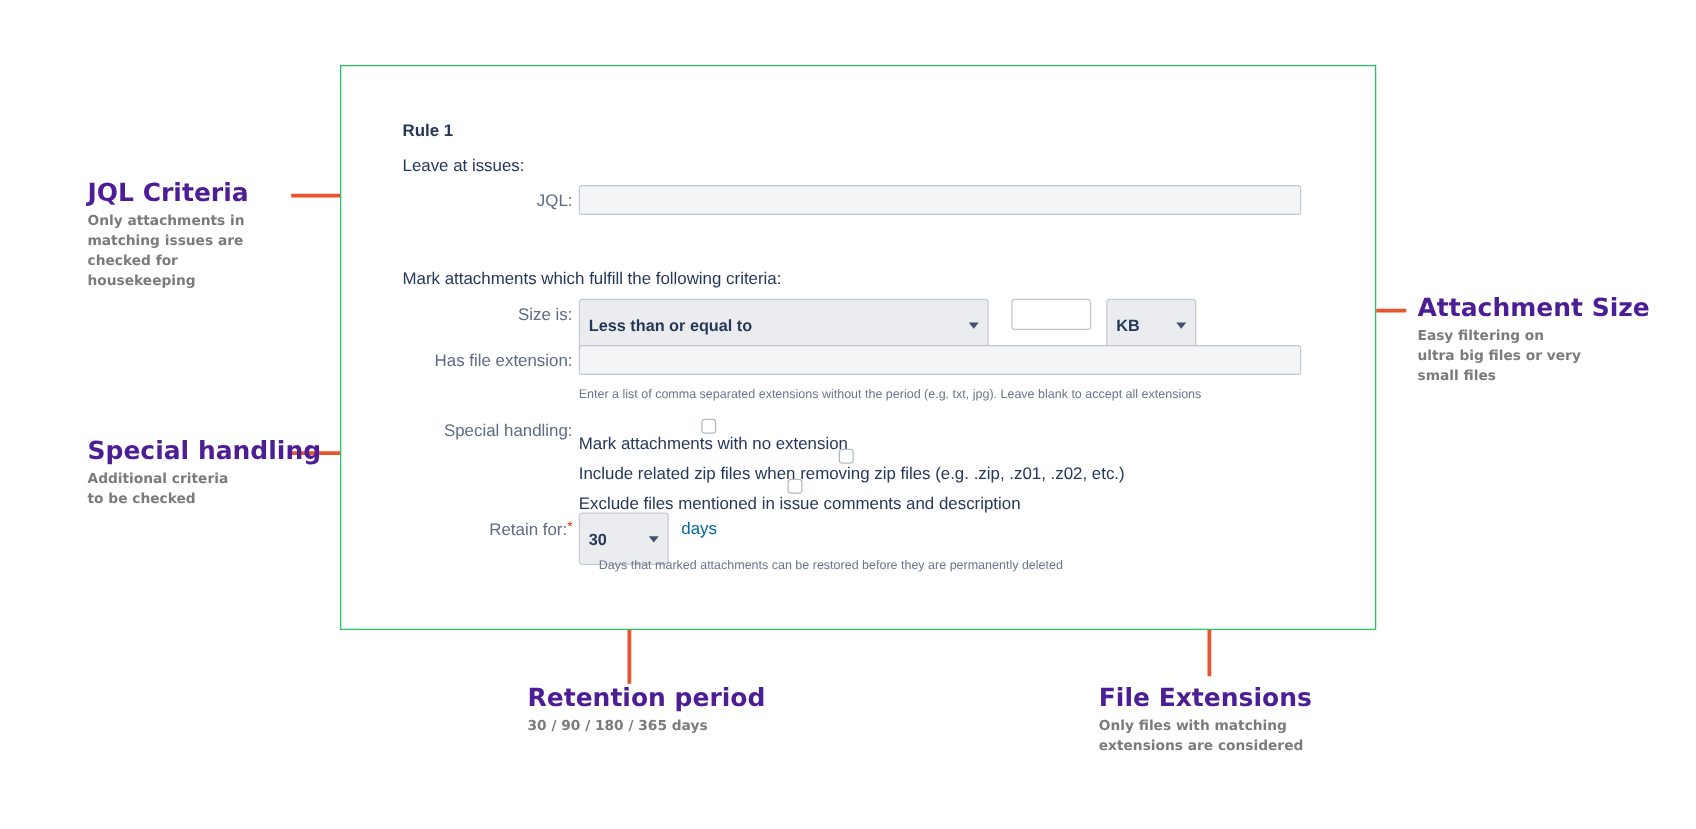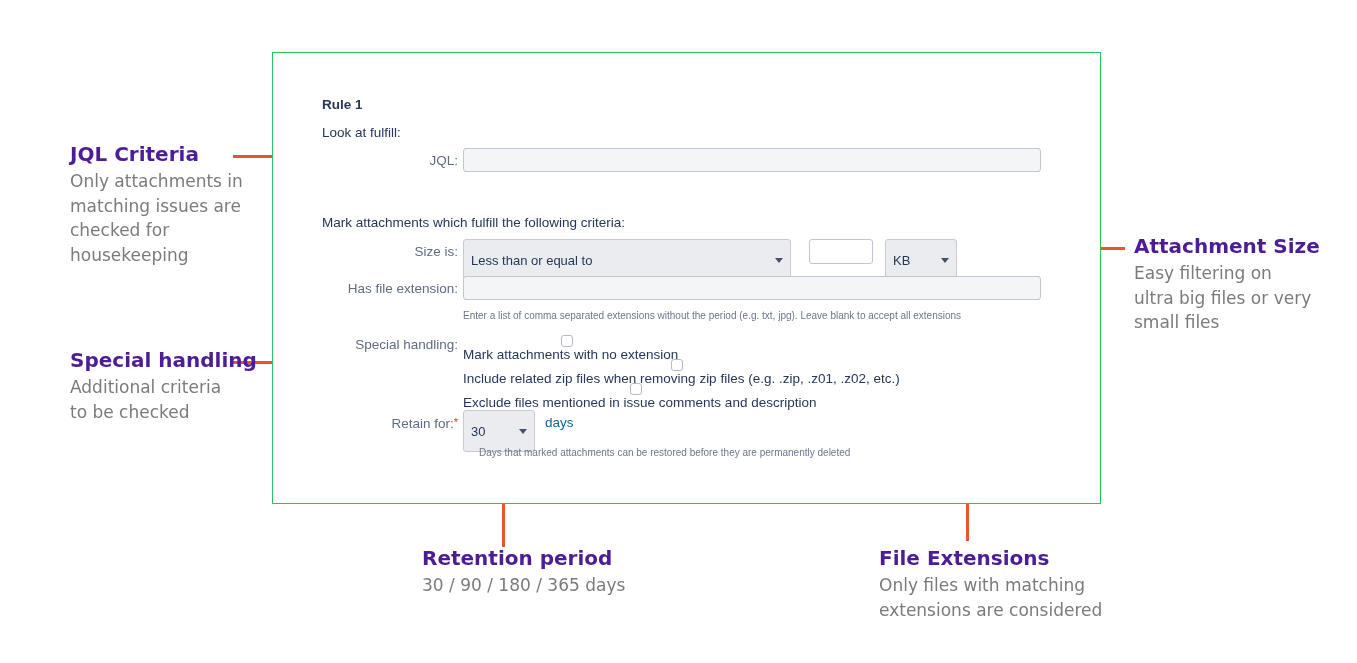--- a/index.html
+++ b/index.html
@@ -21,22 +21,22 @@
   .anno-title {
     font-family: "DejaVu Sans", sans-serif;
     font-weight: 700;
     font-size: 20px;
     color: #4c1d95;
     line-height: 1.15;
     white-space: nowrap;
   }
   .anno-body {
     font-family: "DejaVu Sans", sans-serif;
-    font-weight: 400;
-    font-size: 17px;
+    font-weight: 700;
+    font-size: 11px;
     color: #7b7b7b;
     line-height: 1.45;
     margin-top: 3px;
   }
   .anno-body.nowrap { white-space: nowrap; }
 
   
   .hline {
     position: absolute;
     height: 3px;
@@ -131,20 +131,21 @@
     border: 1px solid #c6cad2;
     border-radius: 3px;
     height: 42px;
     font-size: 13px;
     color: #253858;
     display: flex;
     align-items: center;
     padding: 0 7px;
     font-family: "Liberation Sans", sans-serif;
     cursor: default;
+    font-weight: bold;
   }
   .selbox .sel-val { flex: 1; overflow: hidden; white-space: nowrap; }
   .caret {
     width: 0; height: 0;
     border-left: 4.5px solid transparent;
     border-right: 4.5px solid transparent;
     border-top: 5.5px solid #42526e;
     margin-left: 6px;
     flex: none;
   }
@@ -239,21 +240,21 @@
 <div class="anno" style="left:422px; top:547px;">
   <div class="anno-title">Retention period</div>
   <div class="anno-body nowrap">30 / 90 / 180 / 365 days</div>
 </div>
 
 <div id="rule-panel">
   <div class="form-inner">
 
     <div class="rule-heading">Rule 1</div>
 
-    <div class="section-label" style="left:49px; top:72px;">Look at fulfill:</div>
+    <div class="section-label" style="left:49px; top:72px;">Leave at issues:</div>
 
     <div class="field-label" style="left:100px; top:100px; width:85px;">JQL:</div>
     <input class="txtinput" type="text" value="" style="left: 190px; top: 95px; width: 578px;" placeholder="">
 
 
     <div class="section-label" style="left:49px; top:162px;">Mark attachments which fulfill the following criteria:</div>
 
     <div class="field-label" style="left:70px; top:191px; width:115px;">Size is:</div>
     <div class="selbox" style="left:190px; top:186px; width:328px;">
       <span class="sel-val">Less than or equal to</span>

